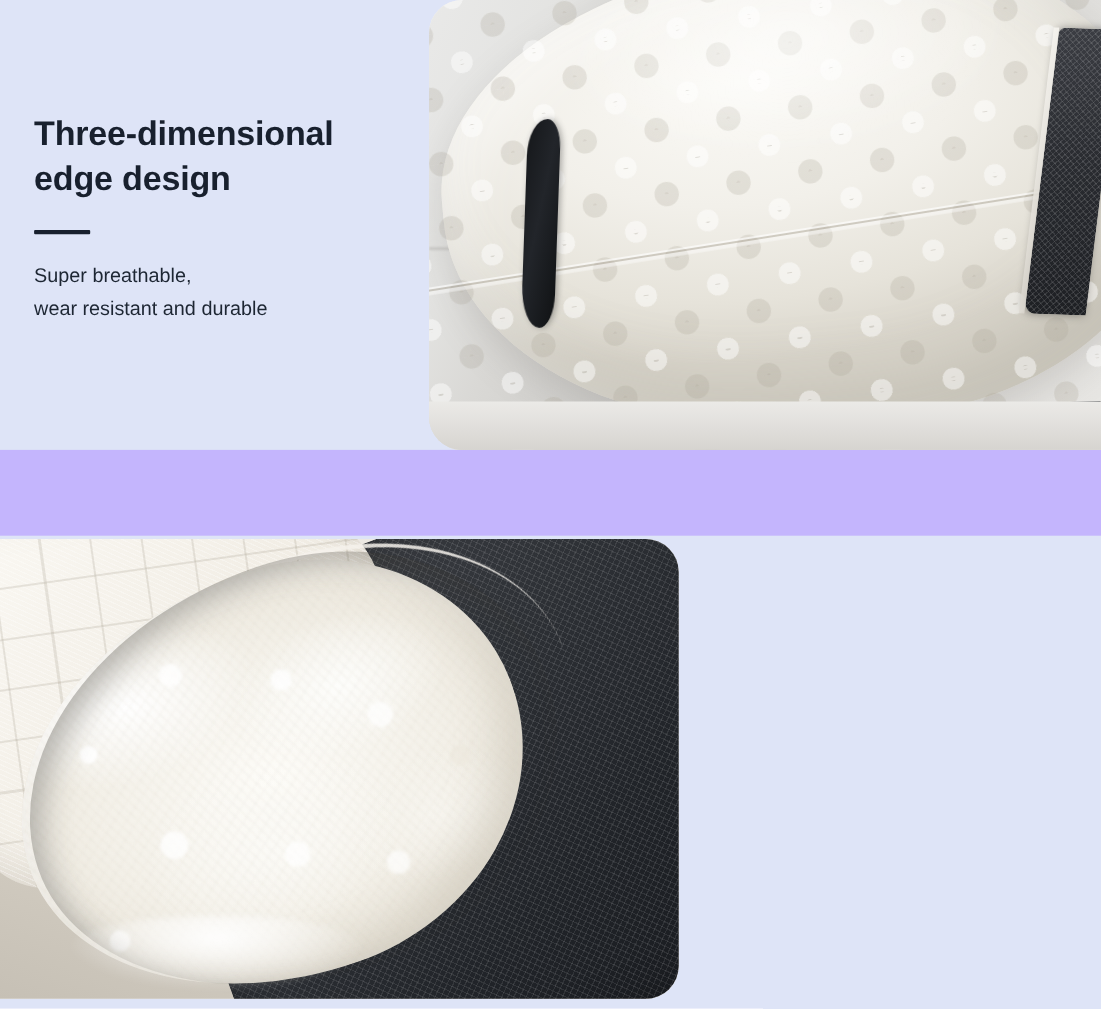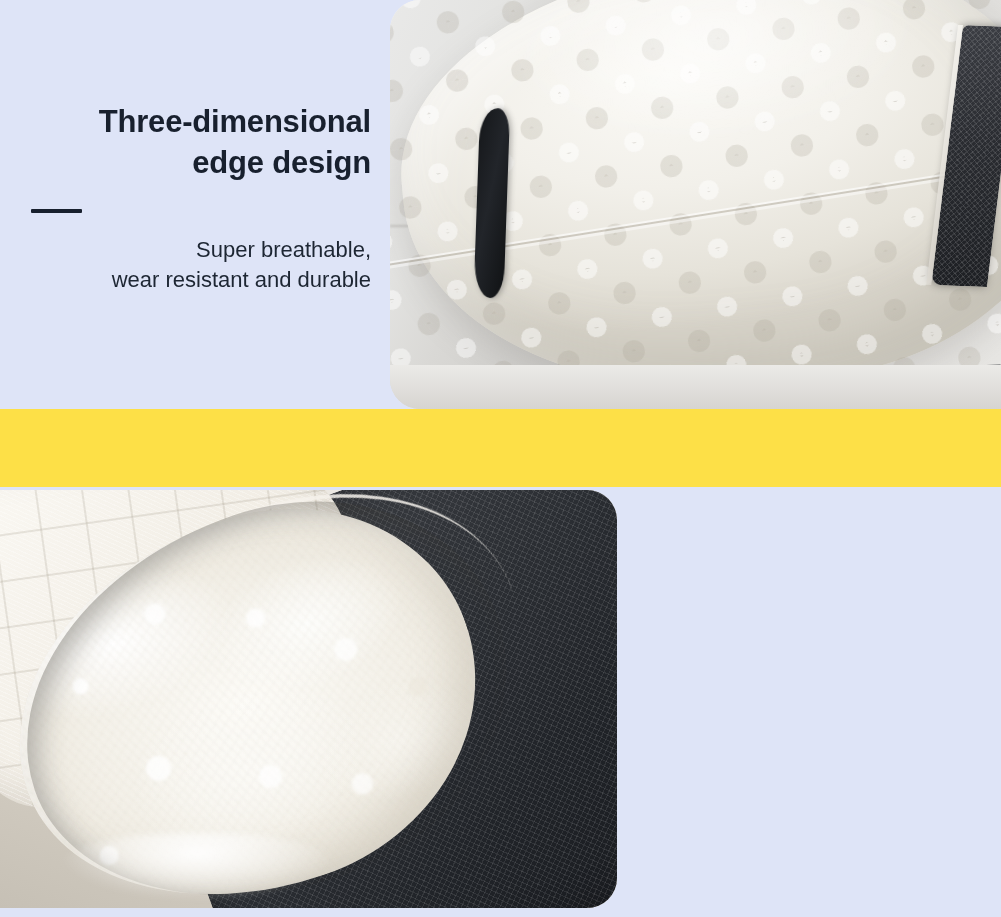--- a/index.html
+++ b/index.html
@@ -10,22 +10,21 @@
     height: 917px;
     overflow: hidden;
     background: #ffffff;
     font-family: "Liberation Sans", sans-serif;
   }
 
   .page {
     position: relative;
     width: 1001px;
     height: 686px;
-    background: #fde047;
-    text-align: right;
+    background: #c4b5fd;
   }
 
   
   .panel {
     position: absolute;
     left: 0;
     width: 1001px;
     overflow: hidden;
     background: #dee4f7;
   }
@@ -51,21 +50,21 @@
   .rule {
     width: 51px;
     height: 4px;
     background: #18202e;
     border-radius: 1px;
     margin-top: 26px;
   }
 
   .subtext {
     margin-top: 22px;
-    font-size: 22px;
+    font-size: 18px;
     font-weight: normal;
     line-height: 30px;
     color: #1d2633;
     white-space: pre-line;
   }
 
   
   .photo {
     position: absolute;
     overflow: hidden;

